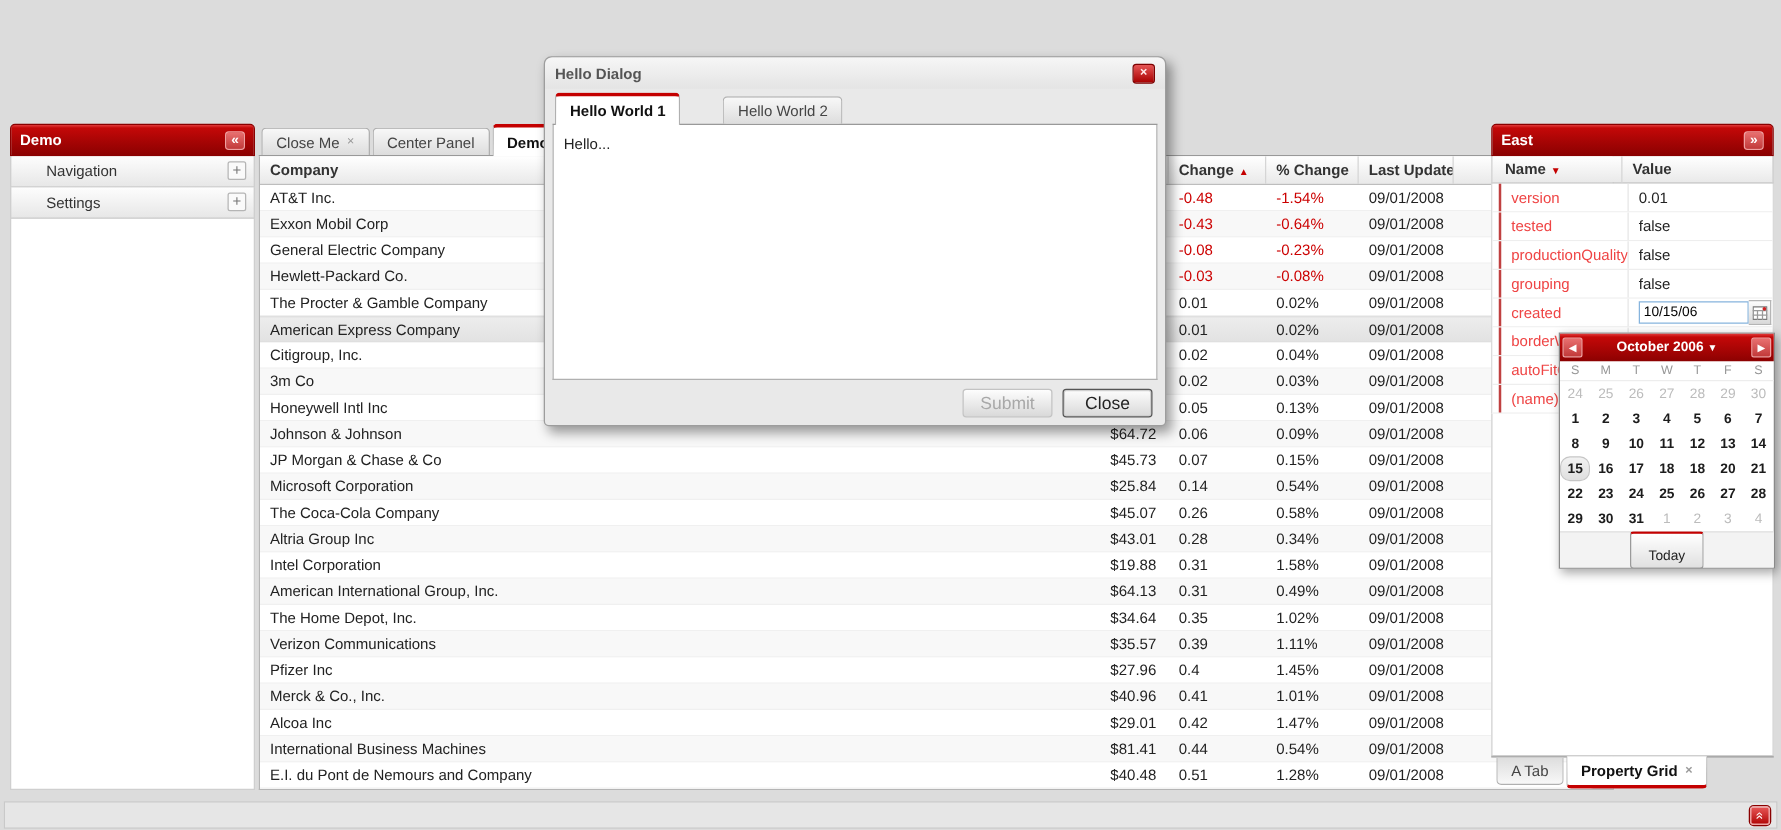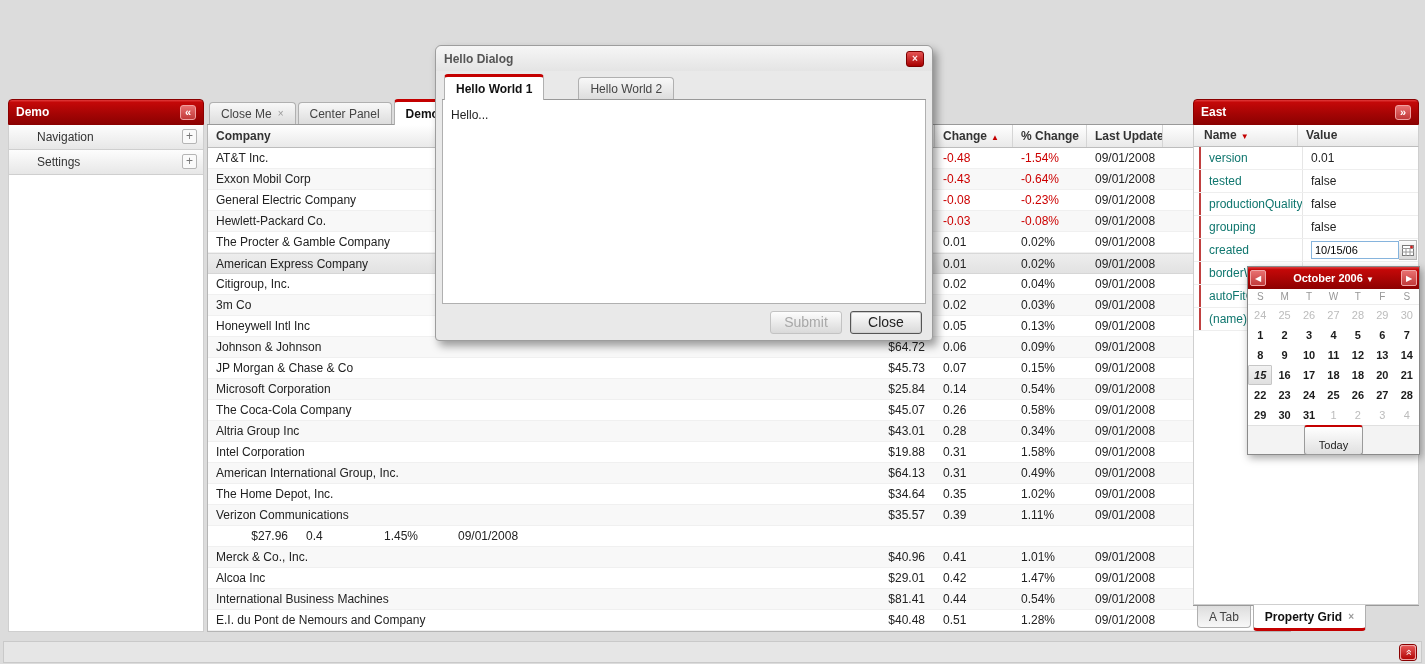--- a/index.html
+++ b/index.html
@@ -70,21 +70,21 @@
 
   
   #east { left:1193px; top:99px; width:226px; height:534px; }
   .pg-header { display:flex; height:22px; background:linear-gradient(#ffffff,#e9e9e9); border-bottom:1px solid #bdbdbd;
                border-left:1px solid #cfcfcf; border-right:1px solid #cfcfcf; font-weight:bold; color:#333; }
   .pgh-name { flex:0 0 104px; padding:3px 0 0 10px; border-right:1px solid #d5d5d5; cursor:pointer; }
   .pgh-value { flex:1; padding:3px 0 0 8px; cursor:pointer; }
   .pg-rows { background:#fff; border-left:1px solid #cfcfcf; border-right:1px solid #cfcfcf; }
   .pg-row { display:flex; height:23px; border-bottom:1px solid #eeeeee; align-items:center; cursor:pointer; background:#fff; }
   .pg-name { flex:0 0 104px; align-self:stretch; display:flex; align-items:center; padding-left:8px; margin-left:5px;
-             border-left:2px solid #c04040; border-right:1px solid #e6e6e6; color:#0f766e; overflow:hidden; white-space:nowrap; }
+             border-left:2px solid #c04040; border-right:1px solid #e6e6e6; color:#ef4444; overflow:hidden; white-space:nowrap; }
   .pg-value { flex:1; padding-left:8px; color:#222; overflow:hidden; white-space:nowrap; display:flex; align-items:center; gap:0; }
   .date-input { width:88px; height:18px; border:1px solid #86b4dd; font-family:"Liberation Sans",sans-serif; font-size:11px; padding:0 3px; }
   .date-trigger { width:18px; height:20px; border:1px solid #b5b5b5; border-left:none; background:linear-gradient(#fdfdfd,#d8d8d8);
                   display:flex; align-items:center; justify-content:center; cursor:pointer; }
   .tabstrip.bottom { border-bottom:none; border-top:1px solid #999; align-items:flex-start; height:28px; flex:0 0 28px; padding-left:4px; }
   .tab.bottom { border-radius:0 0 4px 4px; border:1px solid #b0b0b0; border-top:none; background:linear-gradient(#dddddd,#f8f8f8); }
   .tab.bottom.active { height:26px; margin-top:-1px; background:#fff; border-bottom:3px solid #c40000; border-top:none; font-weight:bold; }
 
   
   #datepicker { position:absolute; left:1247px; top:266px; width:173px; background:#fff; border:1px solid #8a8a8a;
@@ -93,21 +93,21 @@
                background:linear-gradient(#e13b3b 0%, #c40808 12%, #a30404 65%, #8c0101 100%); color:#fff; }
   .dp-nav { width:16px; height:16px; line-height:15px; text-align:center; font-size:8px; border-radius:2px;
             background:linear-gradient(#e87070,#c23a3a); border:1px solid #efa5a5; color:#fff; cursor:pointer; }
   .dp-month { flex:1; text-align:center; font-size:11px; font-weight:bold; cursor:pointer; }
   .dp-caret { font-size:8px; }
   .dp-days { display:grid; grid-template-columns:repeat(7,1fr); height:16px; align-items:center; text-align:center;
              color:#979797; font-size:10px; border-bottom:1px solid #ededed; }
   .dp-cells { display:grid; grid-template-columns:repeat(7,1fr); }
   .dp-cell { height:20px; line-height:20px; text-align:center; font-size:11px; font-weight:bold; color:#1c1c1c; cursor:pointer; }
   .dp-cell.muted { color:#bcbcbc; font-weight:normal; }
-  .dp-cell.selected { background:linear-gradient(#f2f2f2,#dfdfdf); border:1px solid #c6c6c6; border-radius:1px; line-height:18px;font-style:italic; }
+  .dp-cell.selected { background:linear-gradient(#f2f2f2,#dfdfdf); border:1px solid #c6c6c6; border-radius:8px; line-height:18px; }
   .dp-footer { height:29px; background:#f3f3f3; border-top:1px solid #e0e0e0; display:flex; align-items:center; justify-content:center; }
   .today-btn { padding:12px 14px 3px; font-size:11px; color:#222; background:linear-gradient(#ffffff,#e0e0e0);
                border:1px solid #9a9a9a; border-top:2px solid #c40000; border-radius:3px; cursor:pointer; }
 
   
   #dialog { position:absolute; left:435px; top:45px; width:498px; height:296px; z-index:50;
             background:#e9e9e9; border:1px solid #9d9d9d; border-radius:6px 6px 4px 4px;
             box-shadow:4px 5px 9px rgba(0,0,0,0.38); display:flex; flex-direction:column; }
   .dlg-header { height:25px; flex:0 0 25px; display:flex; align-items:center; justify-content:space-between; padding:0 8px;
                 background:linear-gradient(#f6f6f6,#e4e4e4); border-radius:6px 6px 0 0; color:#555; font-weight:bold; }
@@ -292,20 +292,21 @@
           <div class="gcell c-updated">09/01/2008</div>
         </div>
         <div class="grow">
           <div class="gcell c-company">Verizon Communications</div>
           <div class="gcell c-price">$35.57</div>
           <div class="gcell c-change">0.39</div>
           <div class="gcell c-pct">1.11%</div>
           <div class="gcell c-updated">09/01/2008</div>
         </div>
         <div class="grow">
+          <div class="gcell c-company">Pfizer Inc</div>
           <div class="gcell c-price">$27.96</div>
           <div class="gcell c-change">0.4</div>
           <div class="gcell c-pct">1.45%</div>
           <div class="gcell c-updated">09/01/2008</div>
         </div>
         <div class="grow">
           <div class="gcell c-company">Merck &amp; Co., Inc.</div>
           <div class="gcell c-price">$40.96</div>
           <div class="gcell c-change">0.41</div>
           <div class="gcell c-pct">1.01%</div>

